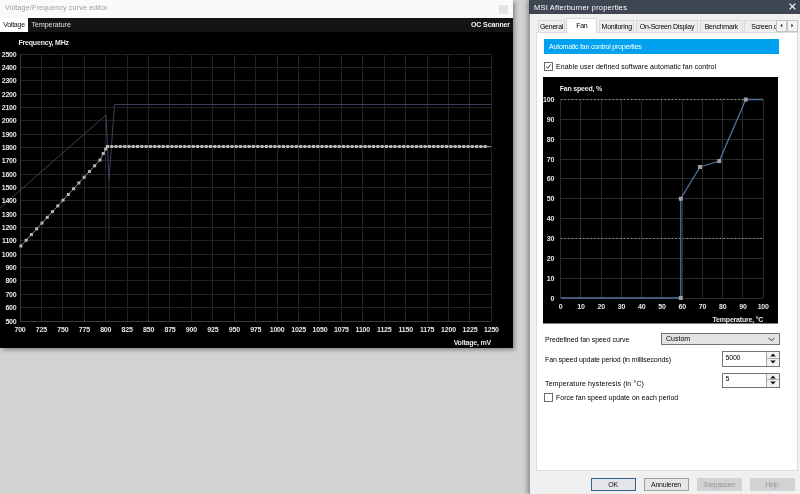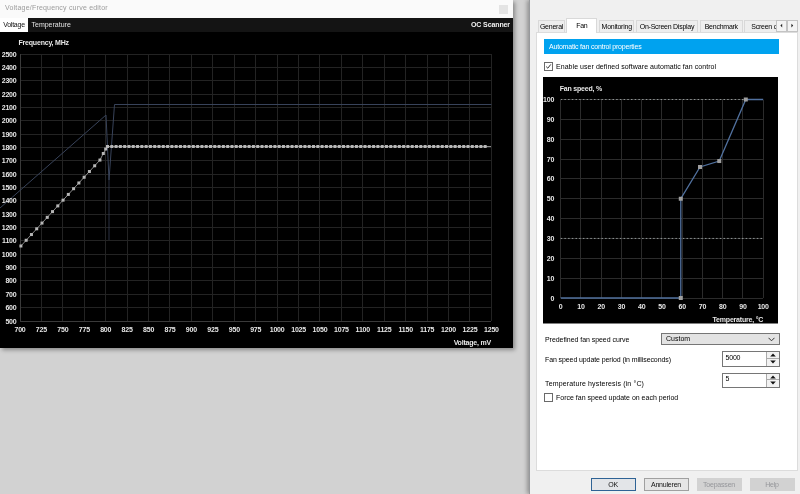--- a/index.html
+++ b/index.html
@@ -223,20 +223,26 @@
 <text x="405.7" y="299.5" text-anchor="middle">1150</text>
 <text x="427.1" y="299.5" text-anchor="middle">1175</text>
 <text x="448.5" y="299.5" text-anchor="middle">1200</text>
 <text x="470.0" y="299.5" text-anchor="middle">1225</text>
 <text x="491.4" y="299.5" text-anchor="middle">1250</text>
 <text x="491" y="313" text-anchor="end">Voltage, mV</text>
 </g>
 </svg>
 </div>
 <div class="abs" style="left:529px;top:0;width:271px;height:494px;background:#f0f0f0;box-shadow:-2px 0 4px rgba(0,0,0,0.30), inset 1px 0 0 #97999c;">
+<div class="abs" style="left:0;top:0;width:271px;height:13.5px;background:#3e4651;">
+<div class="abs" style="left:5px;top:2.5px;color:#fff;font-size:7.5px;letter-spacing:0.2px;white-space:nowrap;">MSI Afterburner properties</div>
+<svg class="abs" style="left:260px;top:2.5px;" width="7" height="7" viewBox="0 0 7 7">
+          <path d="M0.6 0.6 L6.4 6.4 M6.4 0.6 L0.6 6.4" stroke="#fdfdfd" stroke-width="1.25"></path>
+        </svg>
+</div>
 <div class="abs" style="left:6.5px;top:32.4px;width:262px;height:439px;background:#fff;border:1px solid #dcdcdc;"></div>
 <div class="abs" style="left:9.0px;top:20.4px;width:27.0px;height:12px;background:#eeeeee;border:1px solid #d9d9d9;border-bottom:none;font-size:7px;letter-spacing:-0.25px;text-align:center;line-height:11px;overflow:hidden;white-space:nowrap;">General</div>
 <div class="abs" style="left:37.3px;top:17.8px;width:31.0px;height:15.6px;background:#fff;border:1px solid #d9d9d9;border-bottom:none;font-size:7px;letter-spacing:-0.25px;text-align:center;line-height:14px;overflow:hidden;">Fan</div>
 <div class="abs" style="left:70.2px;top:20.4px;width:35.0px;height:12px;background:#eeeeee;border:1px solid #d9d9d9;border-bottom:none;font-size:7px;letter-spacing:-0.25px;text-align:center;line-height:11px;overflow:hidden;white-space:nowrap;">Monitoring</div>
 <div class="abs" style="left:106.7px;top:20.4px;width:62.6px;height:12px;background:#eeeeee;border:1px solid #d9d9d9;border-bottom:none;font-size:7px;letter-spacing:-0.25px;text-align:center;line-height:11px;overflow:hidden;white-space:nowrap;">On-Screen Display</div>
 <div class="abs" style="left:170.6px;top:20.4px;width:43.4px;height:12px;background:#eeeeee;border:1px solid #d9d9d9;border-bottom:none;font-size:7px;letter-spacing:-0.25px;text-align:center;line-height:11px;overflow:hidden;white-space:nowrap;">Benchmark</div>
 <div class="abs" style="left:215.3px;top:20.4px;width:33.2px;height:12px;background:#eeeeee;border:1px solid #d9d9d9;border-bottom:none;font-size:7px;letter-spacing:-0.25px;text-align:left;padding-left:6px;line-height:11px;overflow:hidden;white-space:nowrap;">Screen ca</div>
 <div class="abs" style="left:247.4px;top:19.8px;width:11px;height:12px;background:#f4f4f4;border:1px solid #c3c3c3;">
         <svg width="9" height="10" viewBox="0 0 9 10" style="position:absolute;left:0;top:0;display:block;">
           <path d="M5.2 2.8 L3.4 4.6 L5.2 6.4 Z" fill="#222"></path>

